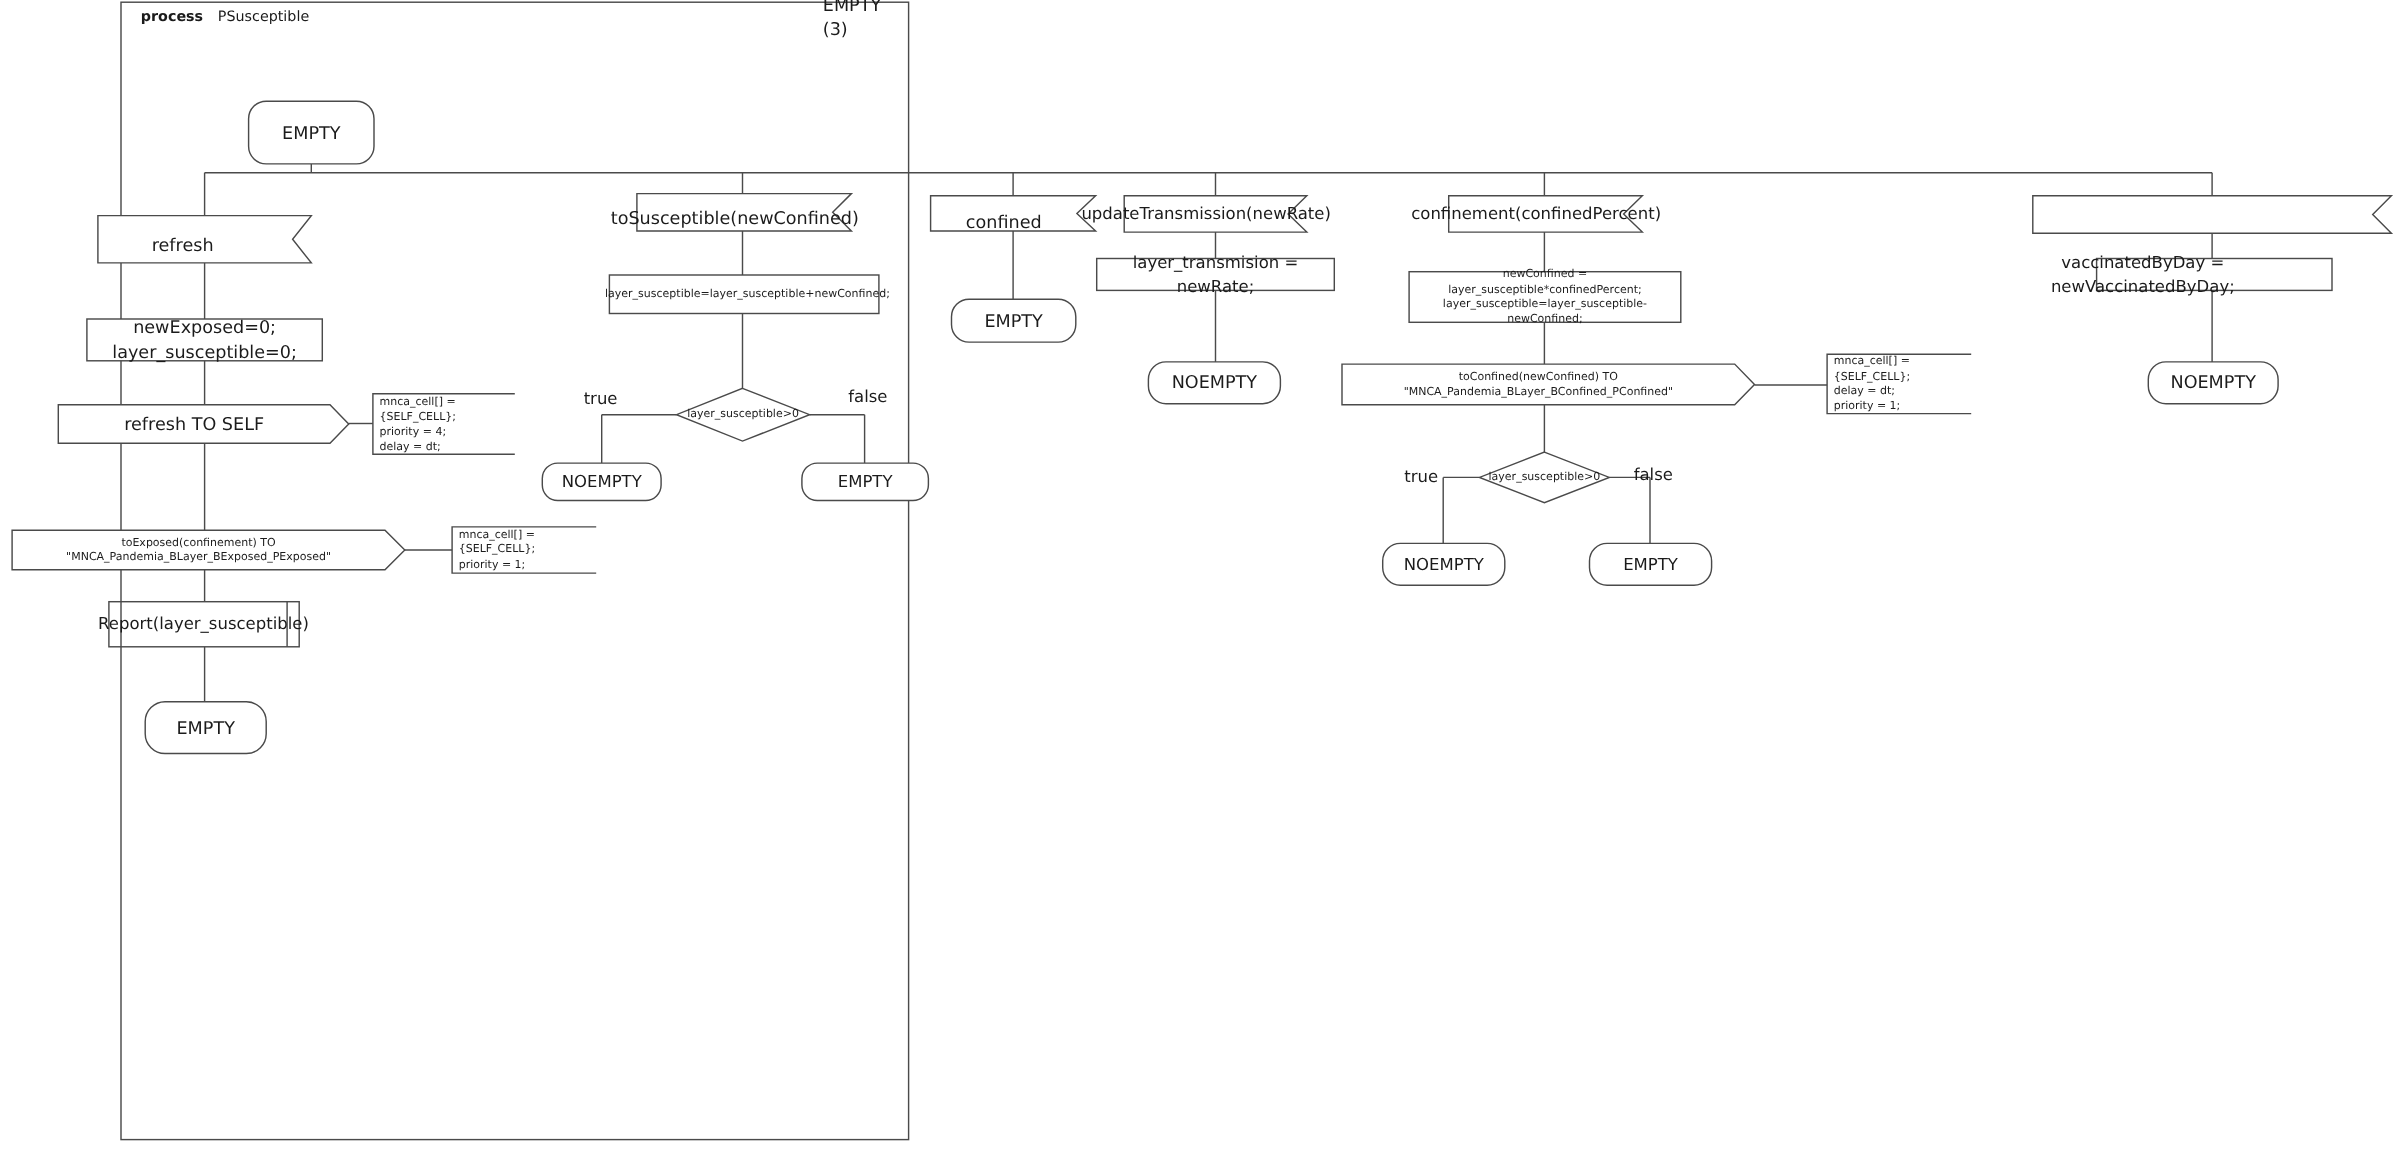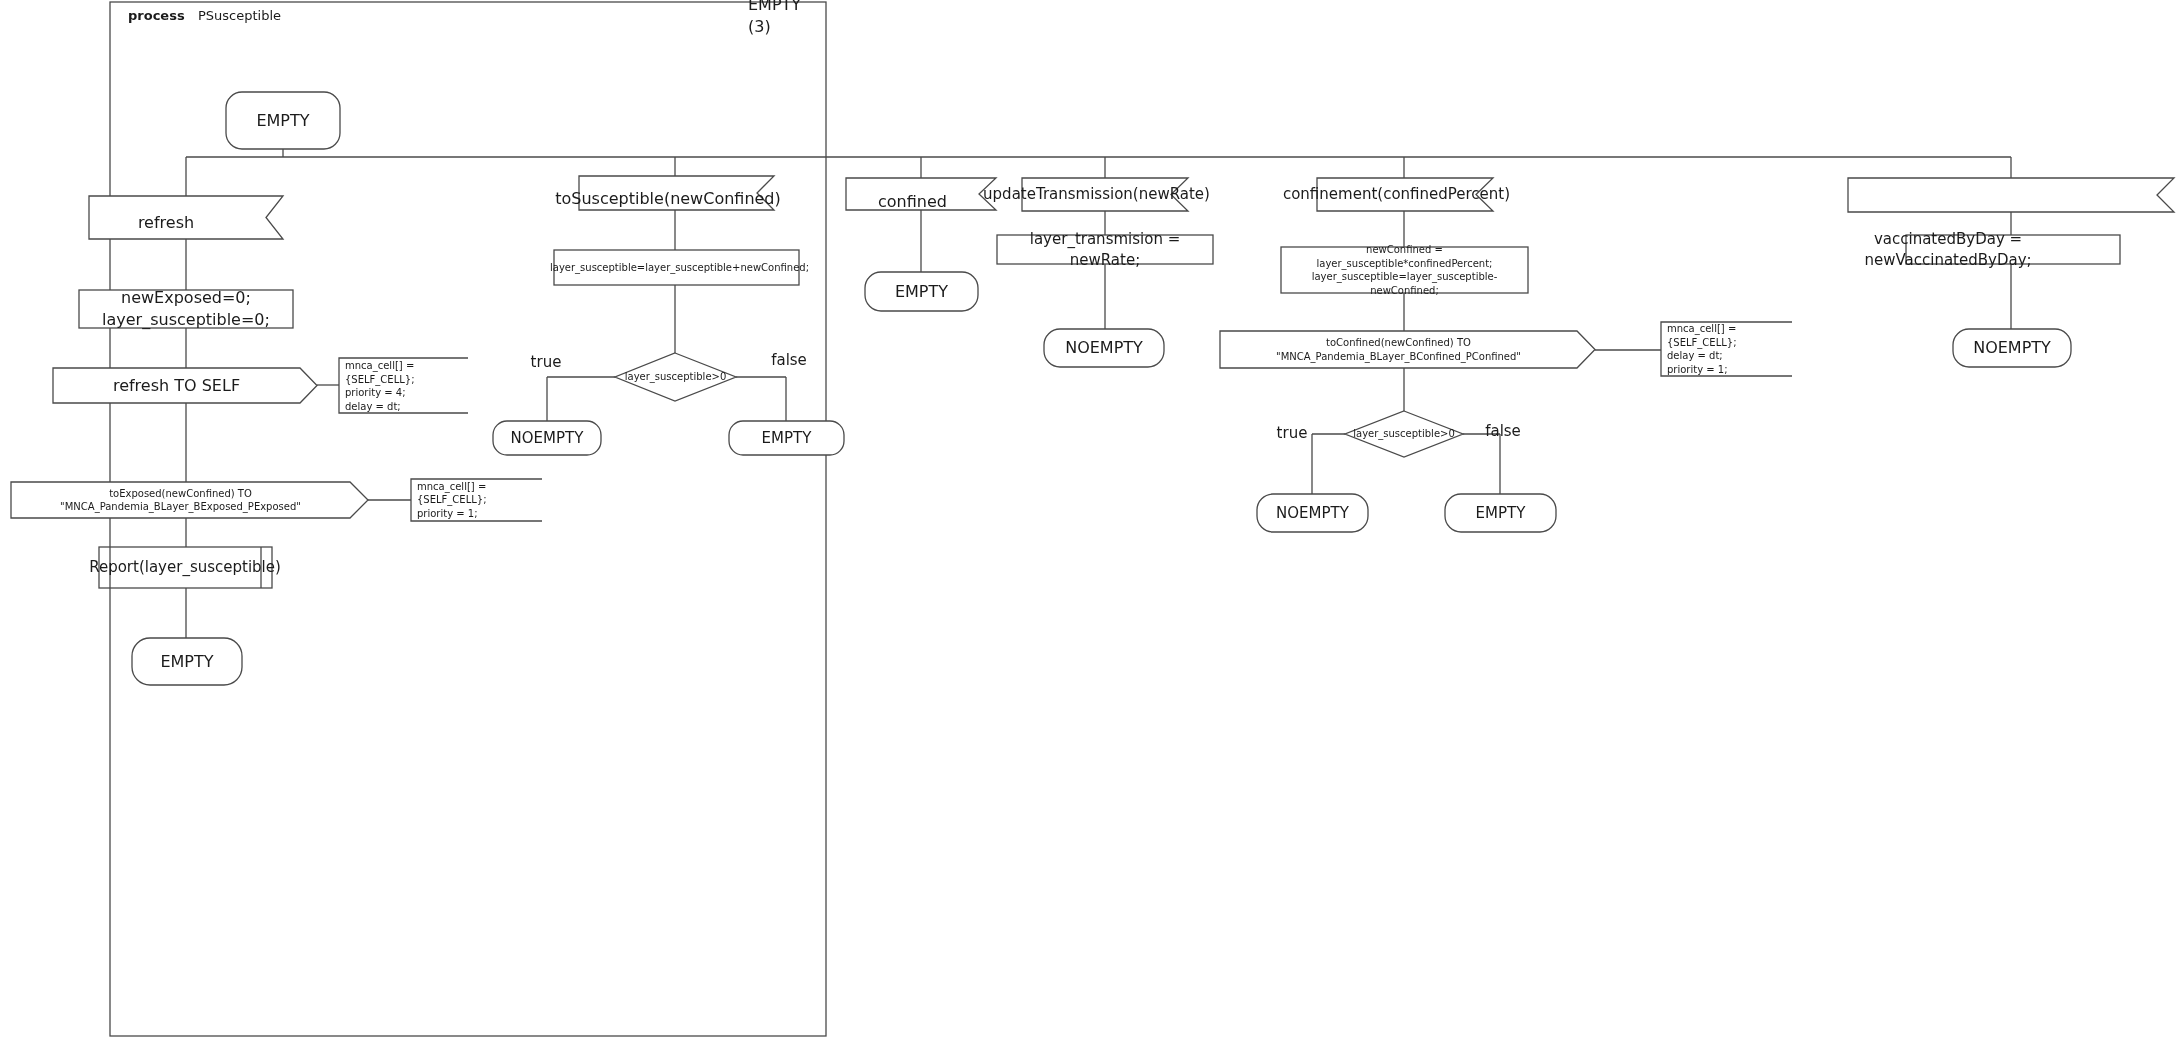--- a/index.html
+++ b/index.html
@@ -105,21 +105,21 @@
 
   <div class="lbl f12" style="left:226px;top:92px;width:114px;height:57px">EMPTY</div>
 
   <div class="lbl f12" style="left:78px;top:196px;width:176px;height:53px">refresh</div>
   <div class="lbl f12" style="left:79px;top:290px;width:214px;height:38px">newExposed=0;
 layer_susceptible=0;</div>
   <div class="lbl f12" style="left:53px;top:368px;width:247px;height:35px">refresh TO SELF</div>
   <div class="lbl left f10" style="left:345px;top:360px;width:130px;height:52px">mnca_cell[] = {SELF_CELL};
 priority = 4;
 delay = dt;</div>
-  <div class="lbl f10" style="left:11px;top:482px;width:339px;height:36px">toExposed(newConfined) TO "MNCA_Pandemia_BLayer_BExposed_PExposed"</div>
+  <div class="lbl f10" style="left:11px;top:482px;width:339px;height:36px">toExposed(confinement) TO "MNCA_Pandemia_BLayer_BExposed_PExposed"</div>
   <div class="lbl left f10" style="left:417px;top:481px;width:130px;height:38px">mnca_cell[] = {SELF_CELL};
 priority = 1;</div>
   <div class="lbl f11" style="left:109px;top:547px;width:152px;height:41px">Report(layer_susceptible)</div>
   <div class="lbl f12" style="left:132px;top:638px;width:110px;height:47px">EMPTY</div>
 
   <div class="lbl f12" style="left:579px;top:176px;width:178px;height:46px">toSusceptible(newConfined)</div>
   <div class="lbl f10" style="left:554px;top:250px;width:251px;height:35px">layer_susceptible=layer_susceptible+newConfined;</div>
   <div class="lbl f10" style="left:615px;top:353px;width:121px;height:48px">layer_susceptible&gt;0</div>
   <div class="lbl f11" style="left:524px;top:354px;width:44px;height:16px">true</div>
   <div class="lbl f11" style="left:766px;top:352px;width:46px;height:16px">false</div>

